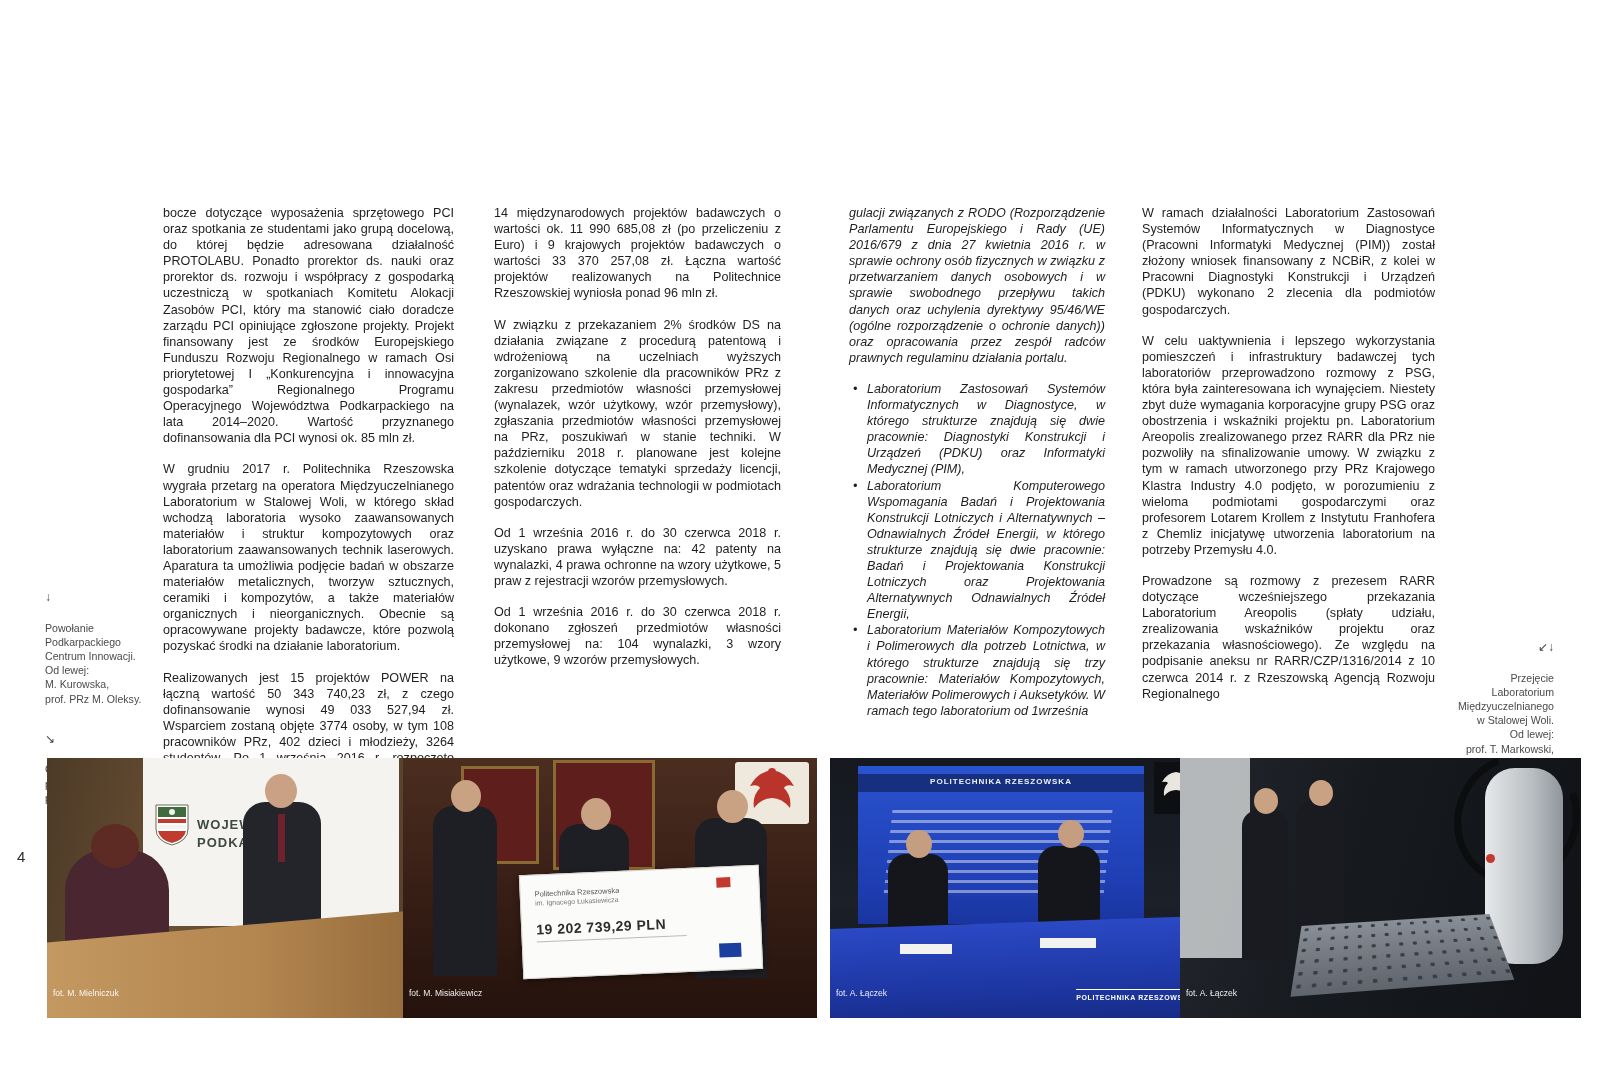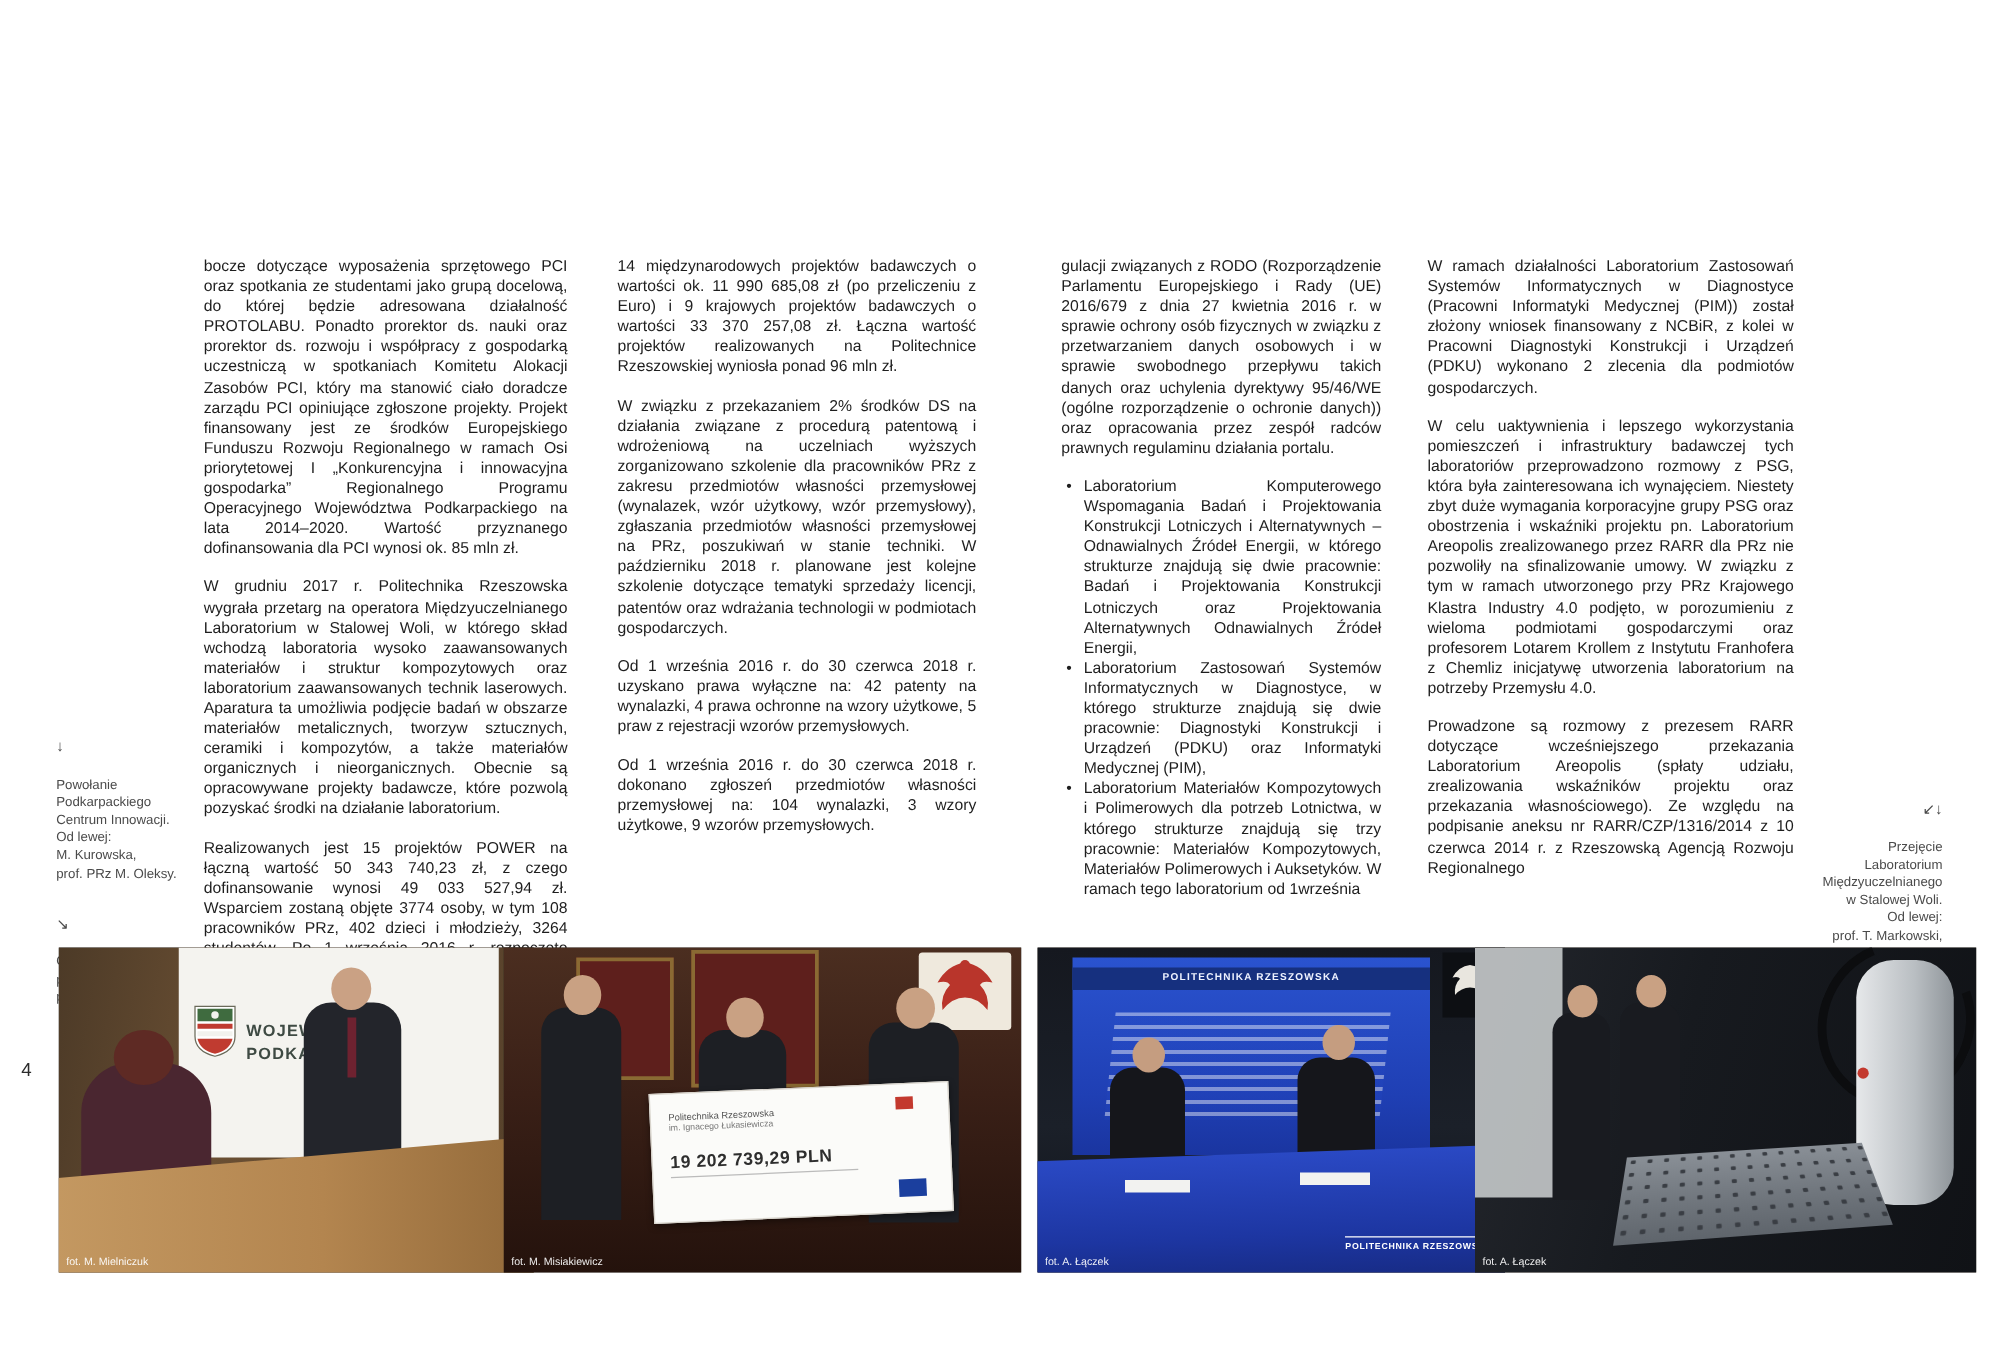--- a/index.html
+++ b/index.html
@@ -7,21 +7,21 @@
     width:1600px;height:1085px;position:relative;background:#ffffff;
     font-family:"Liberation Sans",sans-serif;color:#1e1e1e;overflow:hidden;
   }
   
   .col{position:absolute;top:205px;font-size:12.6px;line-height:16.1px;
        text-align:justify;color:#1e1e1e;}
   .col p{margin:0 0 15px 0;}
   .col p.no-gap{margin-bottom:0;}
   #col1{left:163px;width:291px;}
   #col2{left:494px;width:287px;}
-  #col3{left:849px;width:256px;}
+  #col3{left:849px;width:256px;font-style:italic;}
   #col4{left:1142px;width:293px;}
   .bullet-item{position:relative;padding-left:18px;margin:0;}
   .bullet-item::before{content:"\2022";position:absolute;left:4px;top:0;}
   .cont-indent{padding-left:19px;}
   
   .margin-caption{position:absolute;font-size:10.6px;line-height:14.2px;
                   color:#4a4a4a;white-space:pre-line;}
   #caption-left{left:45px;top:576px;width:118px;text-align:left;}
   #caption-right{left:1436px;top:626px;width:118px;text-align:right;}
   .caption-arrow{font-size:12px;color:#4a4a4a;display:block;margin-bottom:2px;}
@@ -29,21 +29,21 @@
   
   .page-number{position:absolute;top:848px;font-size:15px;color:#2c2c2c;}
   #page-number-left{left:17px;}
   #page-number-right{left:1539px;}
   
   .photo{position:absolute;top:758px;height:260px;overflow:hidden;background:#2a241e;padding-left:28px;}
   #photo-1{left:47px;width:352px;}
   #photo-2{left:403px;width:386px;}
   #photo-3{left:830px;width:346px;}
   #photo-4{left:1180px;width:373px;}
-  .photo-credit{position:absolute;left:6px;bottom:4px;font-size:8.5px;
+  .photo-credit{position:absolute;left:6px;bottom:20px;font-size:8.5px;
                 color:rgba(255,255,255,.92);z-index:9;}
   .ab{position:absolute;}
   
   .p1-wood{left:0;top:0;width:100%;height:100%;
     background:linear-gradient(100deg,#4c3a27 0%,#6a4f33 35%,#55402a 100%);}
   .p1-banner{left:96px;top:0;width:256px;height:168px;background:#f4f3ef;}
   .p1-banner-text{left:150px;top:58px;width:190px;color:#3e4a43;font-weight:bold;
     font-size:13px;letter-spacing:1px;line-height:18px;}
   .p1-crest{left:108px;top:46px;}
   .p1-desk{left:-20px;top:168px;width:420px;height:120px;
@@ -128,22 +128,22 @@
 <div class="col" id="col2">
   <p>14 międzynarodowych projektów badawczych o wartości ok. 11 990 685,08 zł (po przeliczeniu z Euro) i 9 krajowych projektów badawczych o wartości 33 370 257,08 zł. Łączna wartość projektów realizowanych na Politechnice Rzeszowskiej wyniosła ponad 96 mln zł.</p>
   <p>W związku z przekazaniem 2% środków DS na działania związane z procedurą patentową i wdrożeniową na uczelniach wyższych zorganizowano szkolenie dla pracowników PRz z zakresu przedmiotów własności przemysłowej (wynalazek, wzór użytkowy, wzór przemysłowy), zgłaszania przedmiotów własności przemysłowej na PRz, poszukiwań w stanie techniki. W październiku 2018 r. planowane jest kolejne szkolenie dotyczące tematyki sprzedaży licencji, patentów oraz wdrażania technologii w podmiotach gospodarczych.</p>
   <p>Od 1 września 2016 r. do 30 czerwca 2018 r. uzyskano prawa wyłączne na: 42 patenty na wynalazki, 4 prawa ochronne na wzory użytkowe, 5 praw z rejestracji wzorów przemysłowych.</p>
   <p>Od 1 września 2016 r. do 30 czerwca 2018 r. dokonano zgłoszeń przedmiotów własności przemysłowej na: 104 wynalazki, 3 wzory użytkowe, 9 wzorów przemysłowych.</p>
 </div>
 
 <div class="col" id="col3">
   <p>gulacji związanych z RODO (Rozporządzenie Parlamentu Europejskiego i Rady (UE) 2016/679 z dnia 27 kwietnia 2016 r. w sprawie ochrony osób fizycznych w związku z przetwarzaniem danych osobowych i w sprawie swobodnego przepływu takich danych oraz uchylenia dyrektywy 95/46/WE (ogólne rozporządzenie o ochronie danych)) oraz opracowania przez zespół radców prawnych regulaminu działania portalu.</p>
   <div>
+    <div class="bullet-item">Laboratorium Zastosowań Systemów Informatycznych w Diagnostyce, w którego strukturze znajdują się dwie pracownie: Diagnostyki Konstrukcji i Urządzeń (PDKU) oraz Informatyki Medycznej (PIM),</div>
     <div class="bullet-item">Laboratorium Komputerowego Wspomagania Badań i Projektowania Konstrukcji Lotniczych i Alternatywnych – Odnawialnych Źródeł Energii, w którego strukturze znajdują się dwie pracownie: Badań i Projektowania Konstrukcji Lotniczych oraz Projektowania Alternatywnych Odnawialnych Źródeł Energii,</div>
-    <div class="bullet-item">Laboratorium Zastosowań Systemów Informatycznych w Diagnostyce, w którego strukturze znajdują się dwie pracownie: Diagnostyki Konstrukcji i Urządzeń (PDKU) oraz Informatyki Medycznej (PIM),</div>
     <div class="bullet-item">Laboratorium Materiałów Kompozytowych i Polimerowych dla potrzeb Lotnictwa, w którego strukturze znajdują się trzy pracownie: Materiałów Kompozytowych, Materiałów Polimerowych i Auksetyków. W ramach tego laboratorium od 1września</div>
   </div>
 </div>
 
 <div class="col" id="col4">
   <p>W ramach działalności Laboratorium Zastosowań Systemów Informatycznych w Diagnostyce (Pracowni Informatyki Medycznej (PIM)) został złożony wniosek finansowany z NCBiR, z kolei w Pracowni Diagnostyki Konstrukcji i Urządzeń (PDKU) wykonano 2 zlecenia dla podmiotów gospodarczych.</p>
   <p>W celu uaktywnienia i lepszego wykorzystania pomieszczeń i infrastruktury badawczej tych laboratoriów przeprowadzono rozmowy z PSG, która była zainteresowana ich wynajęciem. Niestety zbyt duże wymagania korporacyjne grupy PSG oraz obostrzenia i wskaźniki projektu pn. Laboratorium Areopolis zrealizowanego przez RARR dla PRz nie pozwoliły na sfinalizowanie umowy. W związku z tym w ramach utworzonego przy PRz Krajowego Klastra Industry 4.0 podjęto, w porozumieniu z wieloma podmiotami gospodarczymi oraz profesorem Lotarem Krollem z Instytutu Franhofera z Chemliz inicjatywę utworzenia laboratorium na potrzeby Przemysłu 4.0.</p>
   <p>Prowadzone są rozmowy z prezesem RARR dotyczące wcześniejszego przekazania Laboratorium Areopolis (spłaty udziału, zrealizowania wskaźników projektu oraz przekazania własnościowego). Ze względu na podpisanie aneksu nr RARR/CZP/1316/2014 z 10 czerwca 2014 r. z Rzeszowską Agencją Rozwoju Regionalnego</p>
 </div>
 

